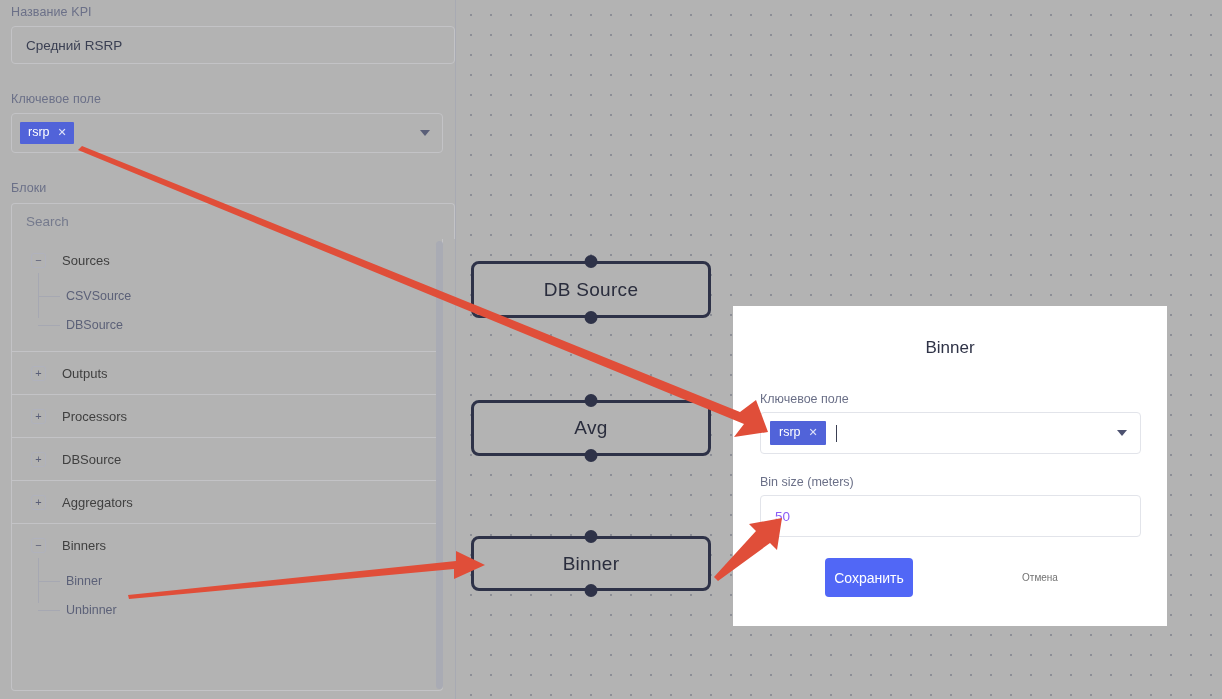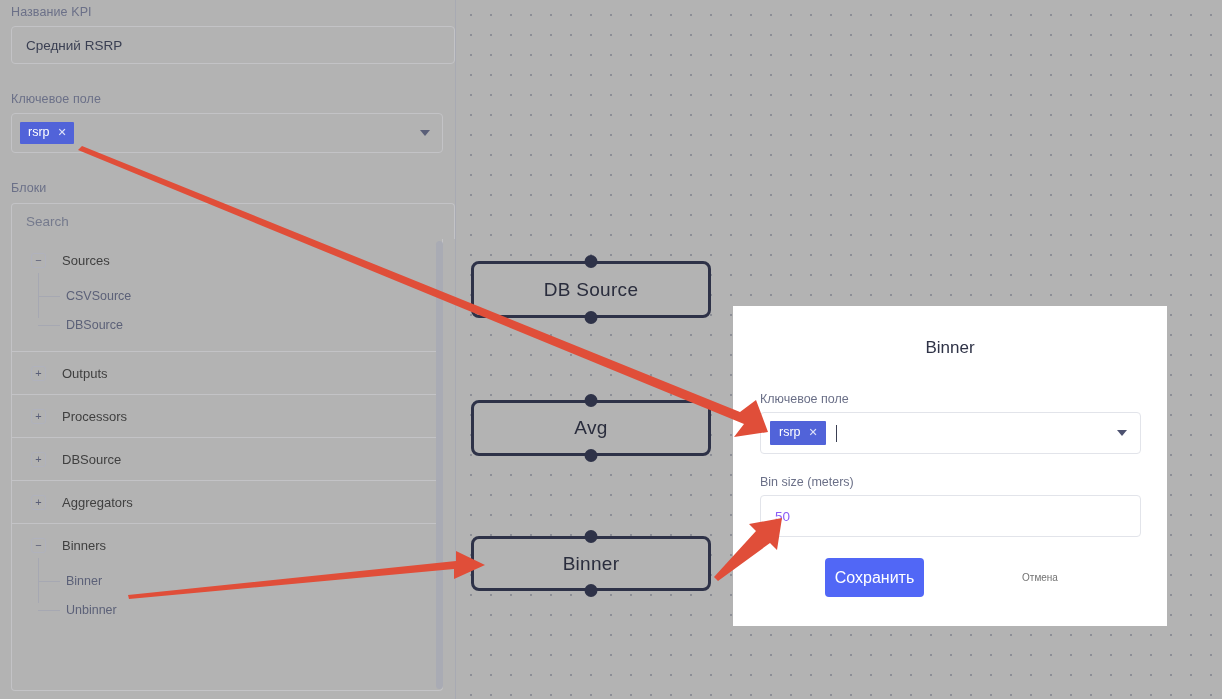--- a/index.html
+++ b/index.html
@@ -222,25 +222,25 @@
     top: 189px; height: 42px;
     display: flex; align-items: center;
     padding: 0 14px;
     font-size: 13.5px;
     color: #8b5cf6;
     text-align: center;
   }
   #btn-save {
     position: absolute;
     left: 92px; top: 252px;
-    width: 99px; height: 39px;
+    width: 88px; height: 39px;
     background: #5167f6;
     color: #ffffff;
     border: none; border-radius: 4px;
-    font-family: inherit; font-size: 16px;
+    font-family: inherit; font-size: 14px;
     cursor: pointer;
   }
   #btn-cancel {
     position: absolute;
     left: 247px; top: 252px;
     width: 120px; height: 39px;
     background: transparent;
     color: #737373;
     border: none;
     font-family: inherit; font-size: 10px;

